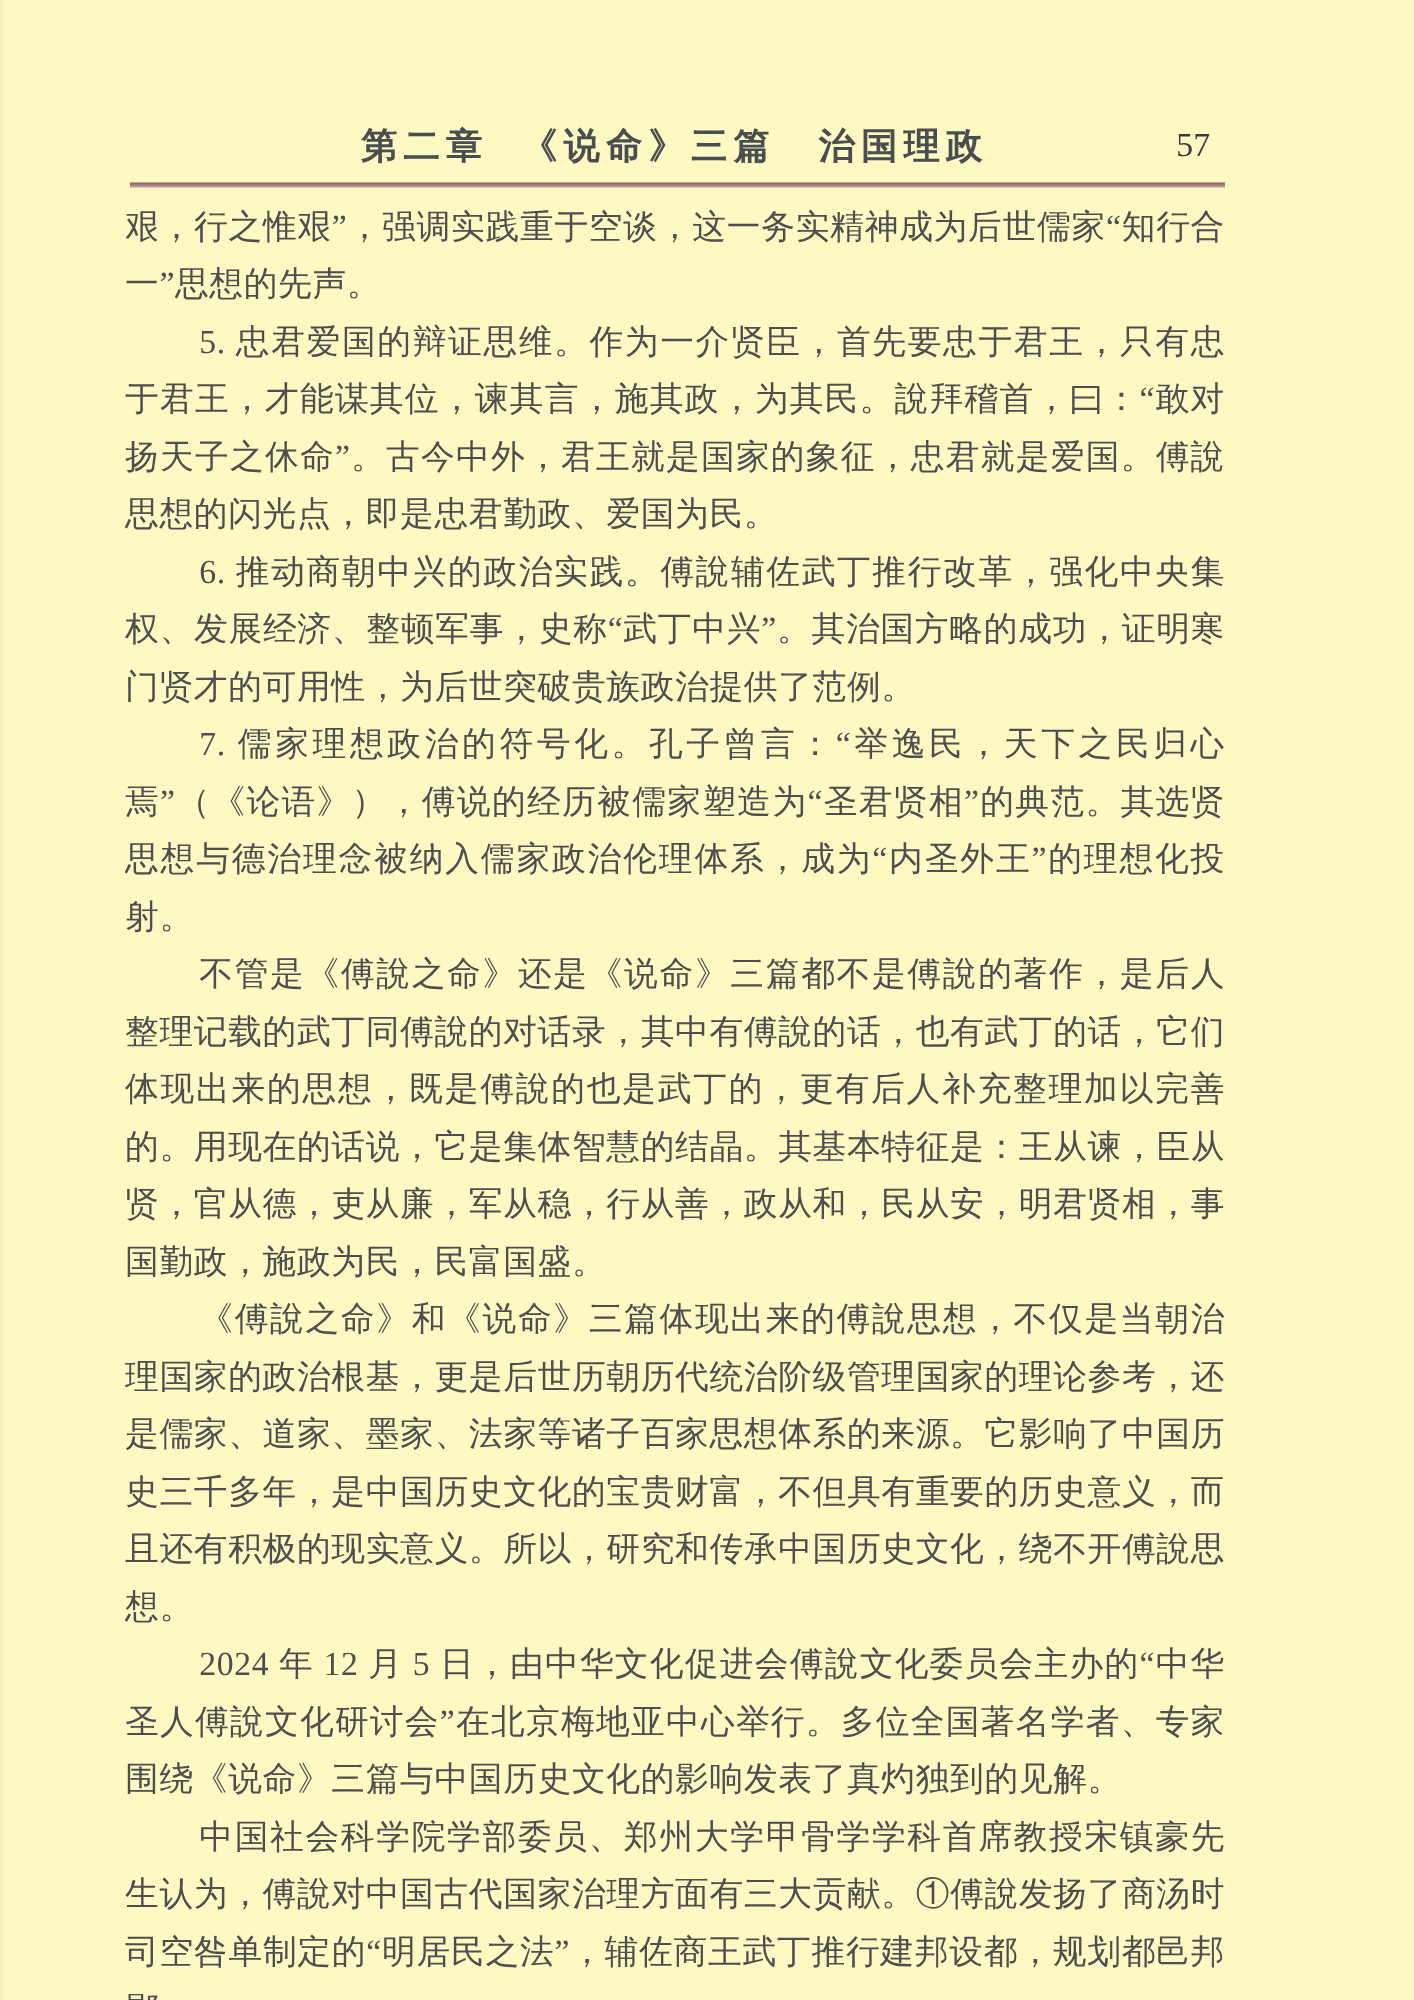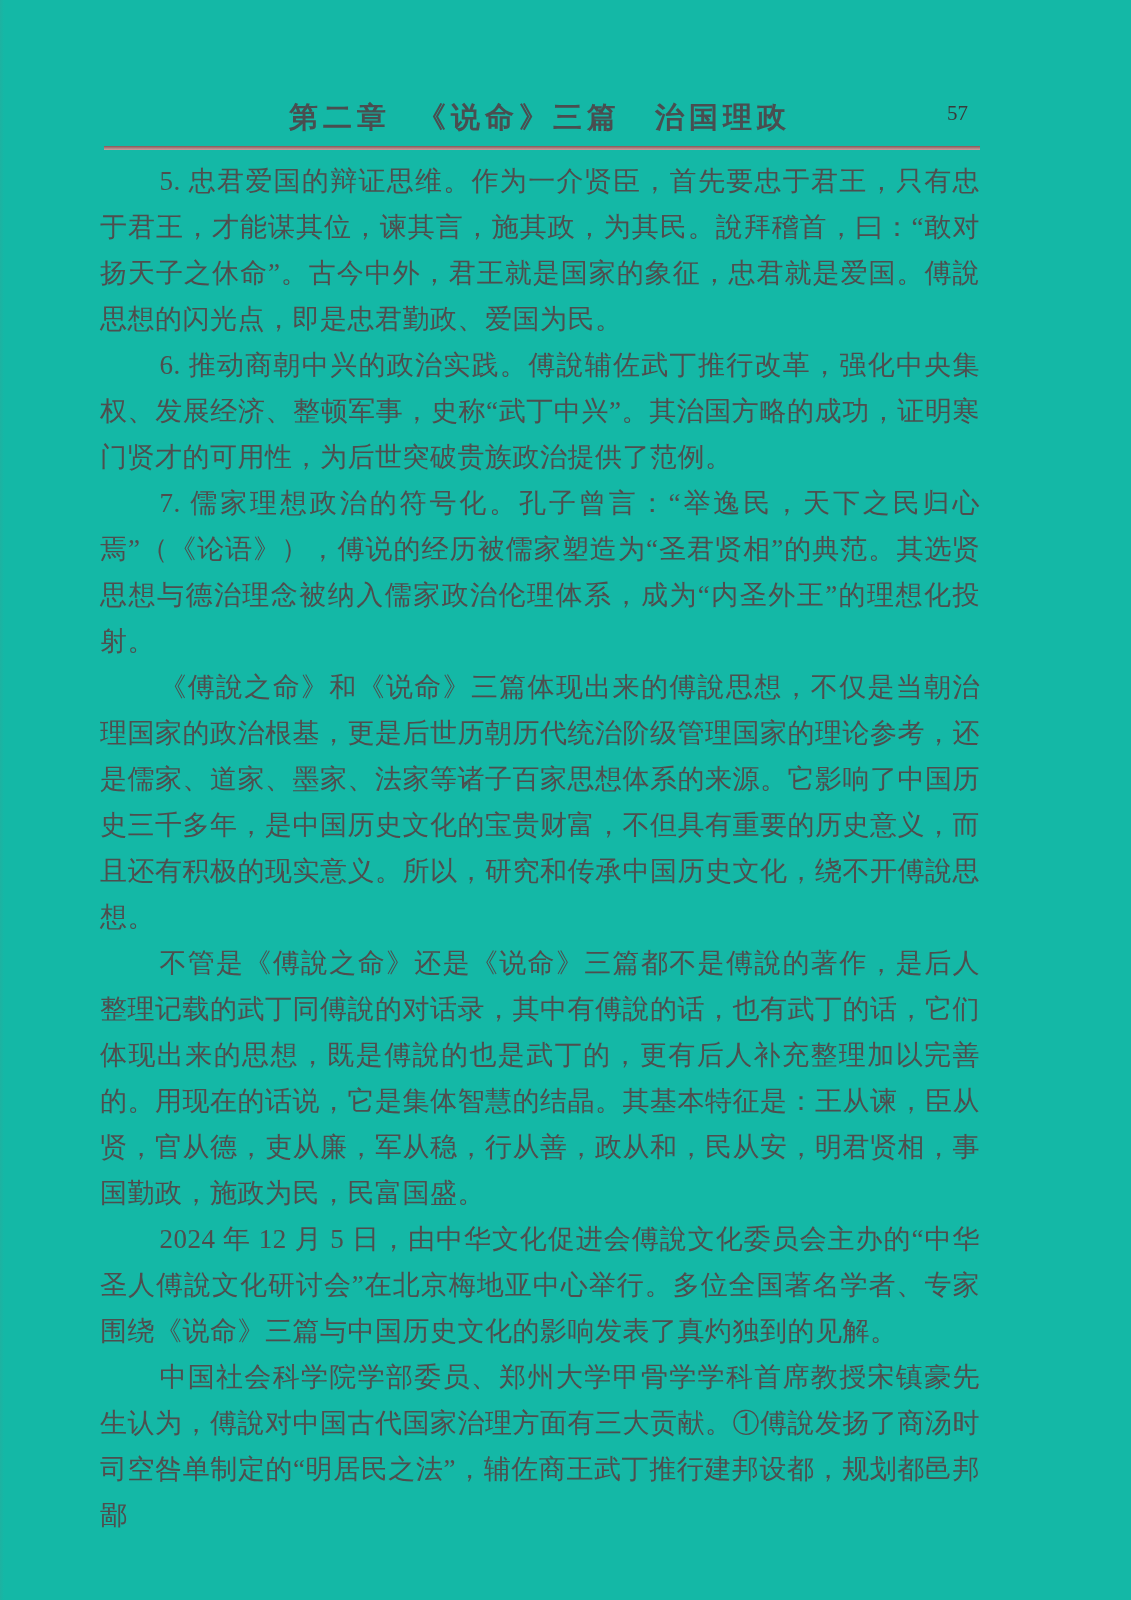--- a/index.html
+++ b/index.html
@@ -5,21 +5,21 @@
   html, body {
     margin: 0;
     padding: 0;
     background: #ffffff;
     font-family: "Liberation Serif", "DejaVu Serif", serif;
   }
   .page {
     position: relative;
     width: 1131px;
     height: 1600px;
-    background: #14b8a6;
+    background: #fef9c3;
     overflow: hidden;
     box-sizing: border-box;
     padding-top: 98px;
   }
   
   .head-row {
     position: relative;
     margin-left: 100px;
     width: 880px;
     height: 40px;
@@ -32,21 +32,21 @@
     letter-spacing: 5px;
     color: #494e50;
     line-height: 38px;
     white-space: nowrap;
   }
   .head-title .chapter-label { margin-right: 0.9em; }
   .page-number {
     position: absolute;
     right: 12px;
     top: 3px;
-    font-size: 21px;
+    font-size: 27px;
     font-weight: normal;
     letter-spacing: 0;
     color: #3a3a3a;
   }
   
   .head-rule {
     margin-left: 104px;
     width: 876px;
     height: 4px;
     background: linear-gradient(to bottom, #8a5656 0%, #a77a7a 45%, #c9a3a3 100%);
@@ -84,21 +84,22 @@
   <header class="head-row">
     <div class="head-title">
       <span class="chapter-label">第二章</span><span>《说命》三篇　治国理政</span>
     </div>
     <div class="page-number">57</div>
   </header>
 
   <div class="head-rule"></div>
 
   <main class="body-text">
+      <p class="">艰，行之惟艰”，强调实践重于空谈，这一务实精神成为后世儒家“知行合一”思想的先声。</p>
       <p class="indent">5. 忠君爱国的辩证思维。作为一介贤臣，首先要忠于君王，只有忠于君王，才能谋其位，谏其言，施其政，为其民。說拜稽首，曰：“敢对扬天子之休命”。古今中外，君王就是国家的象征，忠君就是爱国。傅說思想的闪光点，即是忠君勤政、爱国为民。</p>
       <p class="indent">6. 推动商朝中兴的政治实践。傅說辅佐武丁推行改革，强化中央集权、发展经济、整顿军事，史称“武丁中兴”。其治国方略的成功，证明寒门贤才的可用性，为后世突破贵族政治提供了范例。</p>
       <p class="indent">7. 儒家理想政治的符号化。孔子曾言：“举逸民，天下之民归心焉”（《论语》），傅说的经历被儒家塑造为“圣君贤相”的典范。其选贤思想与德治理念被纳入儒家政治伦理体系，成为“内圣外王”的理想化投射。</p>
+      <p class="indent">不管是《傅說之命》还是《说命》三篇都不是傅說的著作，是后人整理记载的武丁同傅說的对话录，其中有傅說的话，也有武丁的话，它们体现出来的思想，既是傅說的也是武丁的，更有后人补充整理加以完善的。用现在的话说，它是集体智慧的结晶。其基本特征是：王从谏，臣从贤，官从德，吏从廉，军从稳，行从善，政从和，民从安，明君贤相，事国勤政，施政为民，民富国盛。</p>
       <p class="indent">《傅說之命》和《说命》三篇体现出来的傅說思想，不仅是当朝治理国家的政治根基，更是后世历朝历代统治阶级管理国家的理论参考，还是儒家、道家、墨家、法家等诸子百家思想体系的来源。它影响了中国历史三千多年，是中国历史文化的宝贵财富，不但具有重要的历史意义，而且还有积极的现实意义。所以，研究和传承中国历史文化，绕不开傅說思想。</p>
-      <p class="indent">不管是《傅說之命》还是《说命》三篇都不是傅說的著作，是后人整理记载的武丁同傅說的对话录，其中有傅說的话，也有武丁的话，它们体现出来的思想，既是傅說的也是武丁的，更有后人补充整理加以完善的。用现在的话说，它是集体智慧的结晶。其基本特征是：王从谏，臣从贤，官从德，吏从廉，军从稳，行从善，政从和，民从安，明君贤相，事国勤政，施政为民，民富国盛。</p>
       <p class="indent">2024 年 12 月 5 日，由中华文化促进会傅說文化委员会主办的“中华圣人傅說文化研讨会”在北京梅地亚中心举行。多位全国著名学者、专家围绕《说命》三篇与中国历史文化的影响发表了真灼独到的见解。</p>
       <p class="indent">中国社会科学院学部委员、郑州大学甲骨学学科首席教授宋镇豪先生认为，傅說对中国古代国家治理方面有三大贡献。①傅說发扬了商汤时司空咎单制定的“明居民之法”，辅佐商王武丁推行建邦设都，规划都邑邦鄙</p>
     </main>
 </div>
 
 </body></html>

